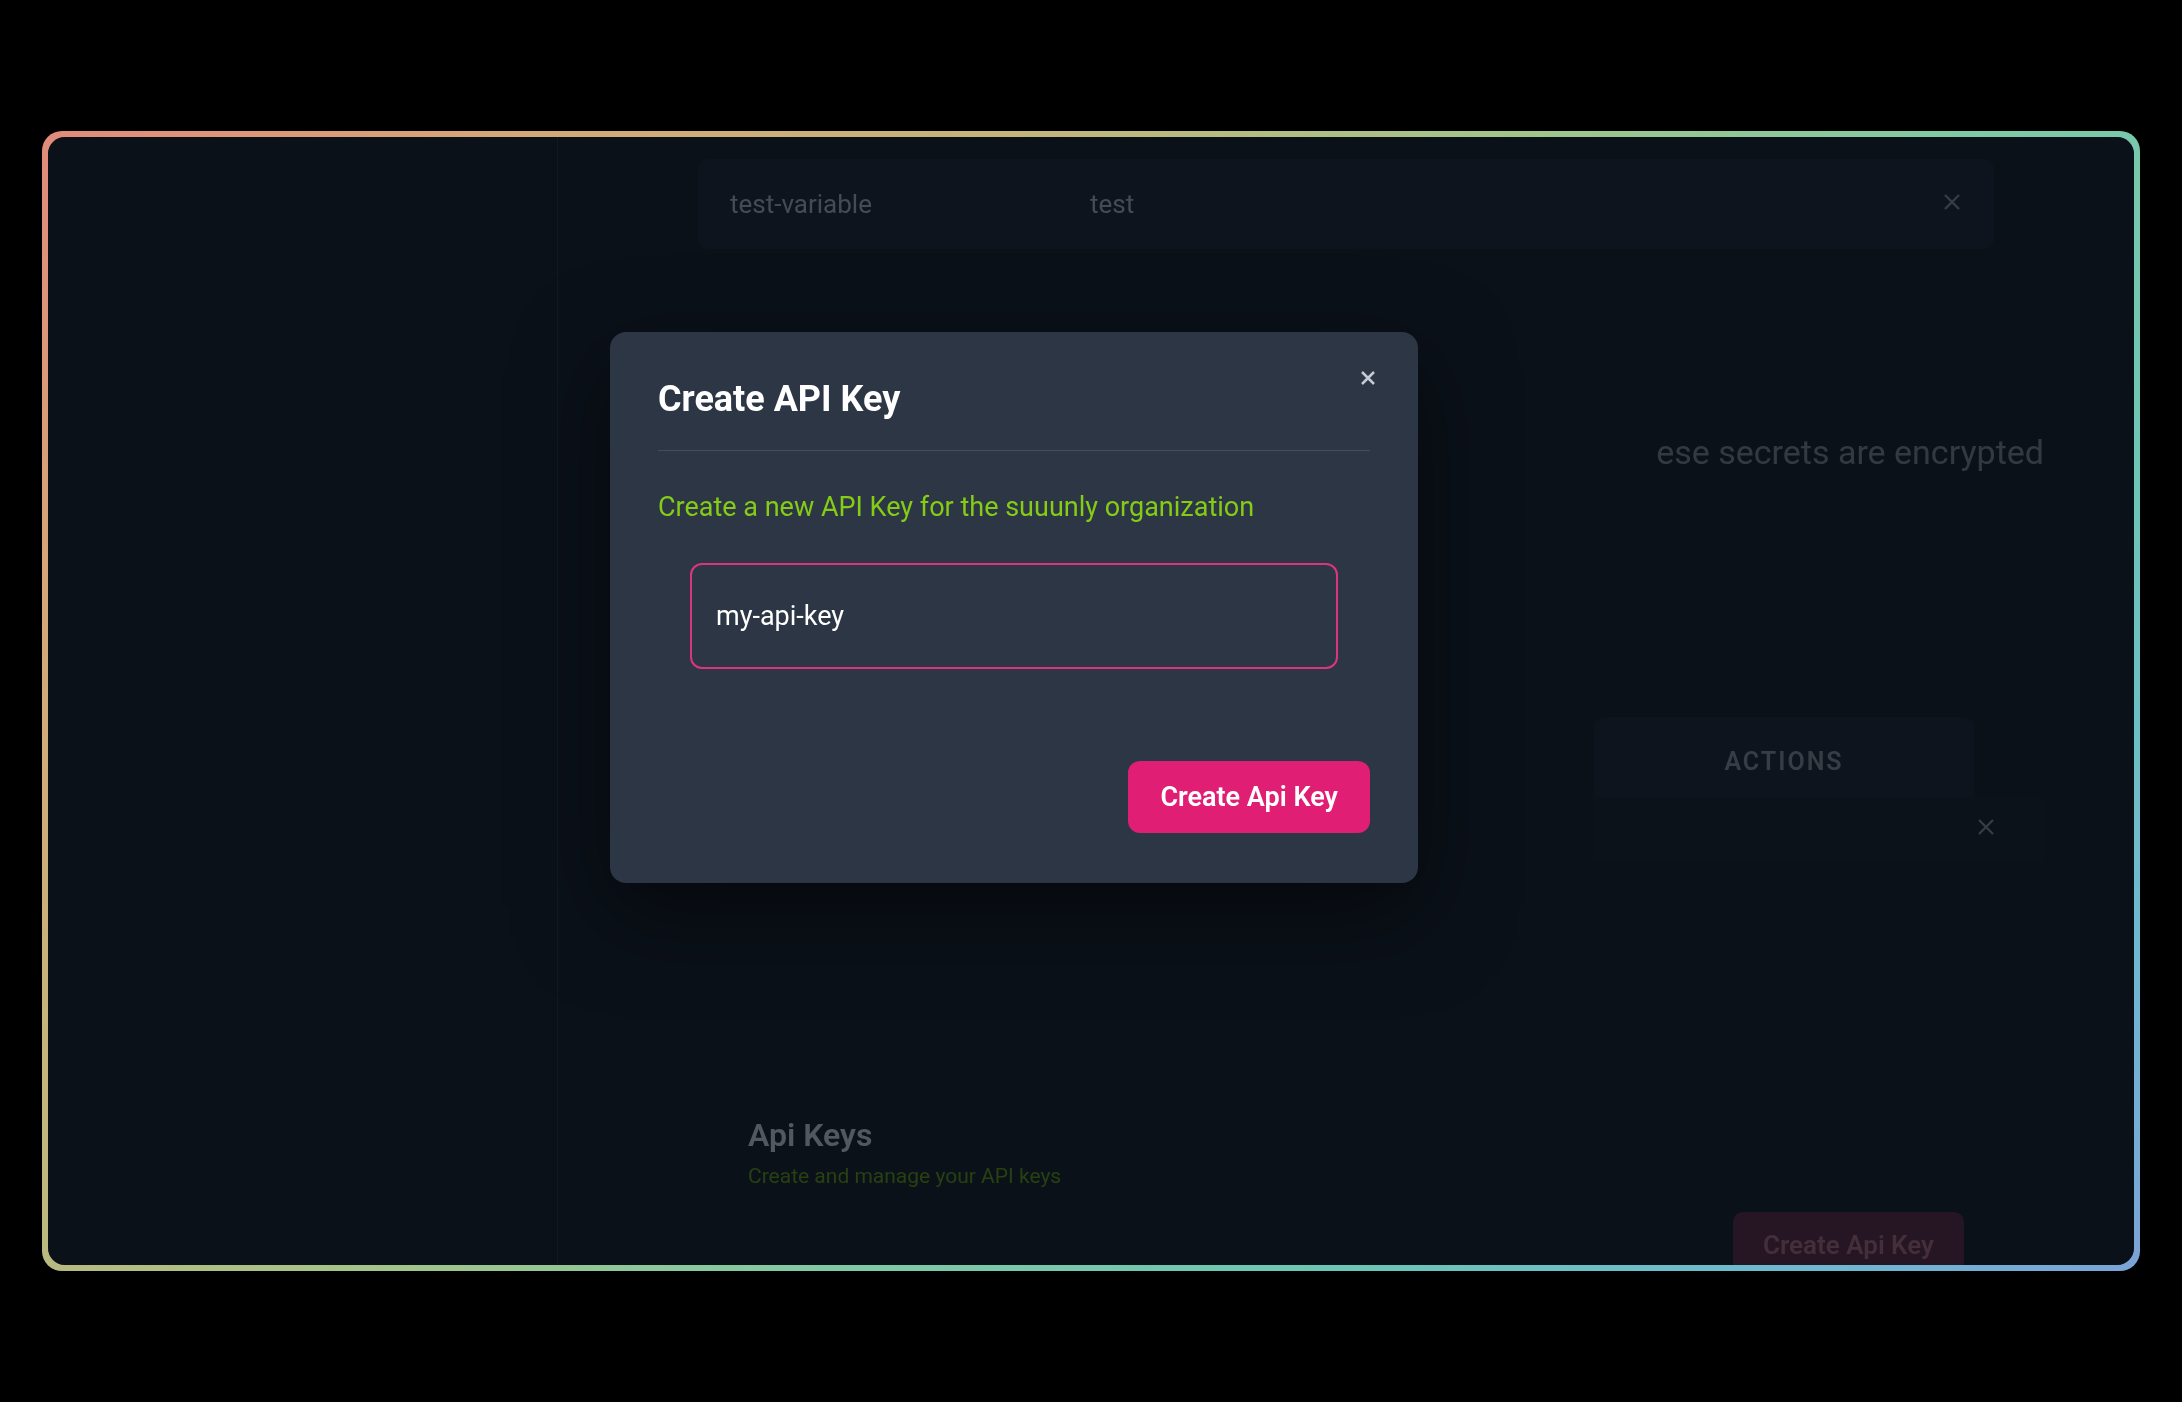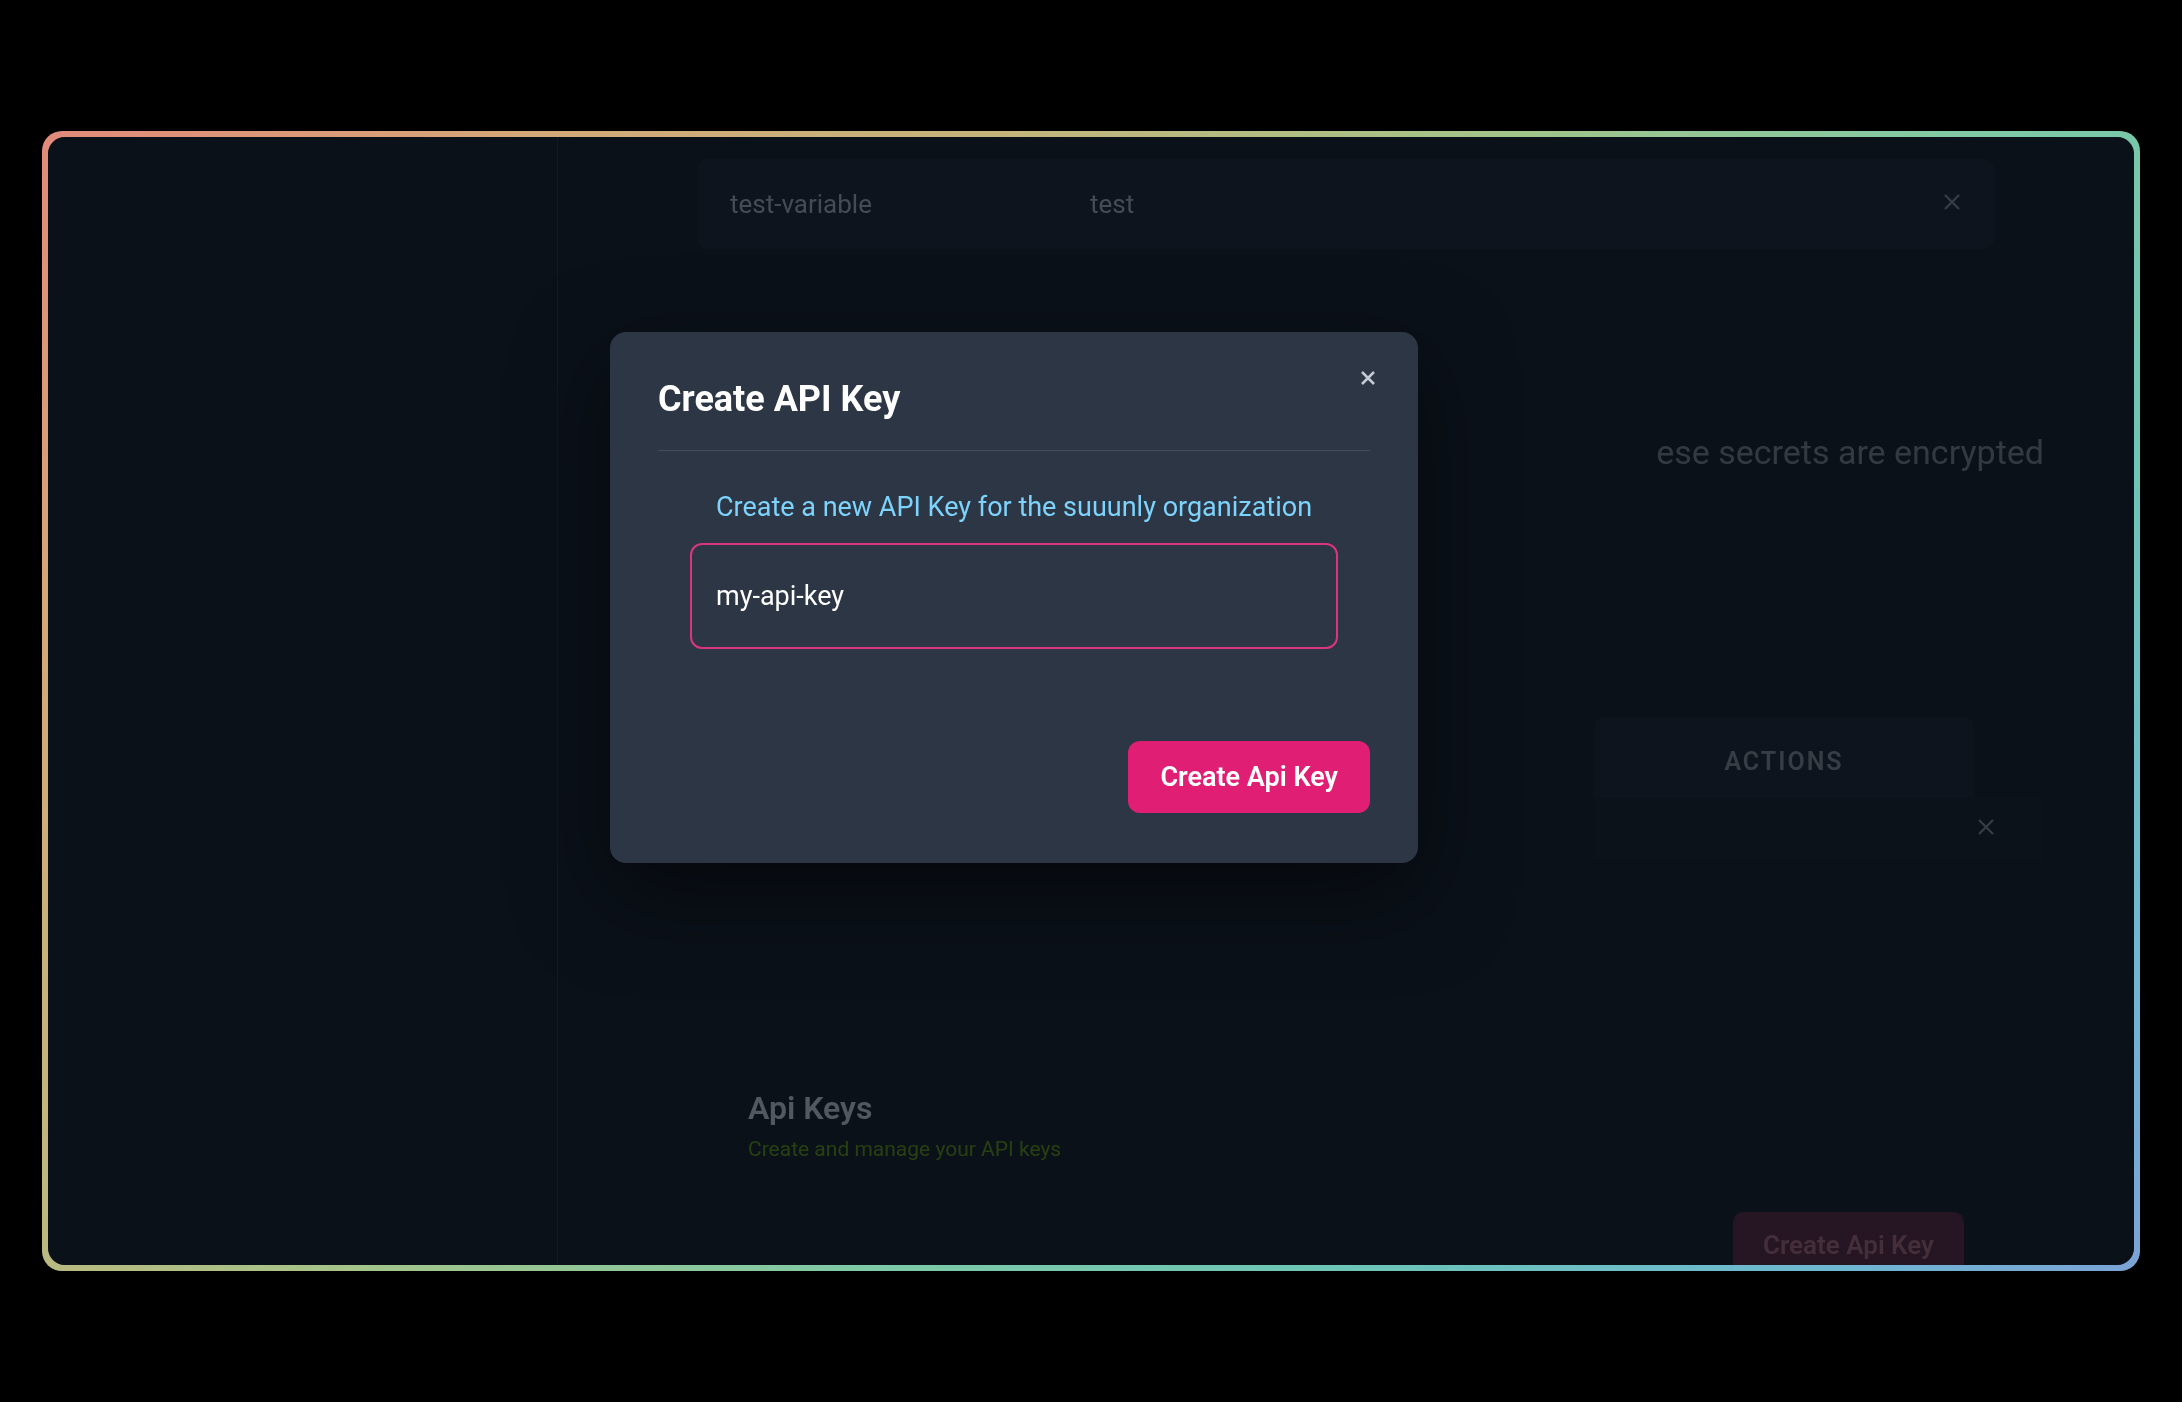--- a/index.html
+++ b/index.html
@@ -124,21 +124,21 @@
       color: #6b7582;
       position: absolute;
       right: 44px;
       top: 50%;
       transform: translateY(-50%);
     }
 
     .api-keys-section {
       position: absolute;
       left: 190px;
-      top: 952px;
+      top: 979px;
     }
 
     .api-keys-title {
       color: #a8b1be;
       font-size: 32px;
       font-weight: 600;
       margin-bottom: 10px;
     }
 
     .api-keys-desc {
@@ -192,24 +192,23 @@
     .modal-close {
       position: absolute;
       top: 30px;
       right: 34px;
       color: #c5cbd6;
       cursor: pointer;
       padding: 4px;
     }
 
     .modal-desc {
-      color: #7dd3fc;
+      color: #84cc16;
       font-size: 27px;
-      margin-bottom: 20px;
-      text-align: center;
+      margin-bottom: 40px;
     }
 
     .field-label {
       color: #ffffff;
       font-size: 26px;
       font-weight: 600;
       margin-bottom: 18px;
       margin-left: 34px;
     }
 

